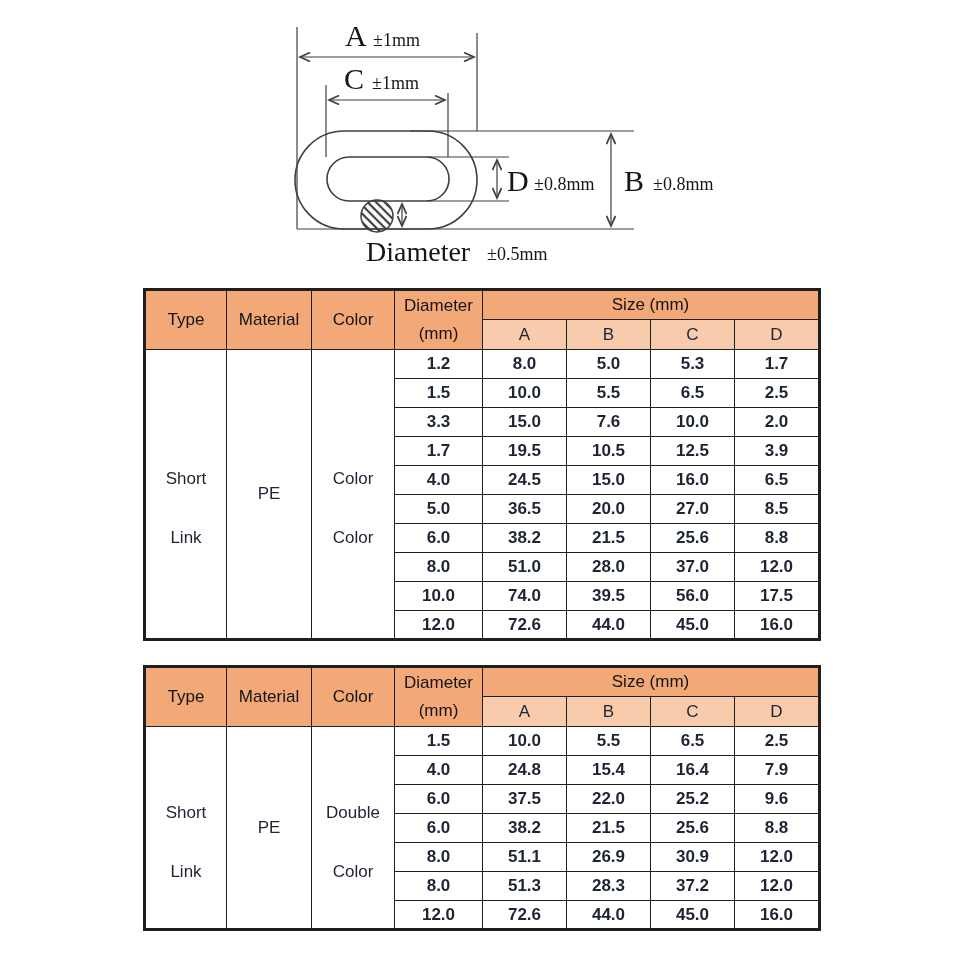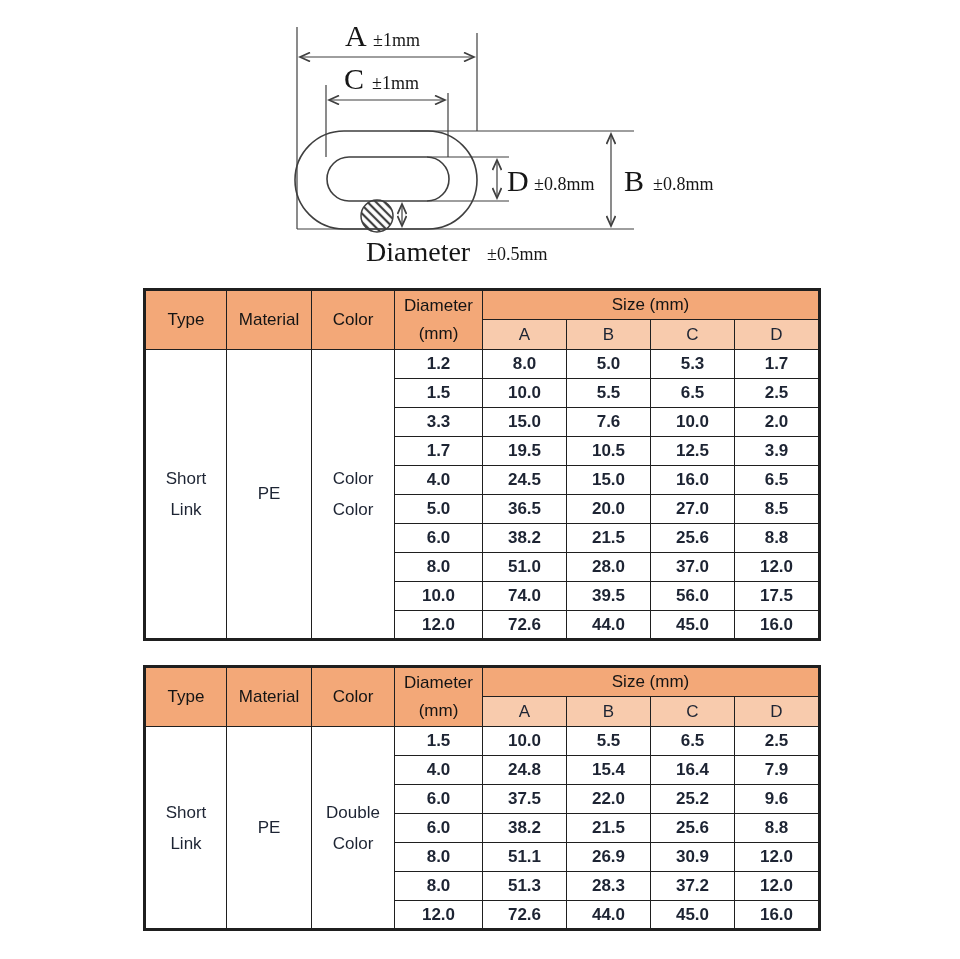--- a/index.html
+++ b/index.html
@@ -15,21 +15,21 @@
   .spec-table{position:absolute;border-collapse:collapse;table-layout:fixed;
               border:3px solid var(--border,#1f1f1f);}
   .spec-table td{border:1.6px solid var(--border,#1f1f1f);text-align:center;
                  vertical-align:middle;padding:0;overflow:hidden;}
   .spec-table thead tr{height:30px;}
   .spec-table tbody tr{height:29px;}
   .hdr{background:var(--header-bg,#F3A878);font-size:17px;font-weight:400;color:#141414;}
   .sub{background:var(--subheader-bg,#F8CBAD);font-size:17px;font-weight:400;color:#1d2433;}
   .hdr .hl{display:block;height:28px;line-height:28px;}
   .lbl{font-size:17px;font-weight:400;color:#1d2433;background:#fff;}
-  .lbl .ll{display:block;height:31px;line-height:31px;}
+  .lbl .ll{display:block;height:31px;line-height:31px;margin-top:28px;}
   .num{font-size:17px;font-weight:700;color:var(--value-text,#1d2433);background:#fff;}
   .t1{left:143px;top:288px;width:675px;}
   .t2{left:143px;top:665px;width:675px;}
 </style>
 </head>
 <body>
 
 <div class="canvas">
 
   <svg class="diagram" width="960" height="278" viewBox="0 0 960 278">

